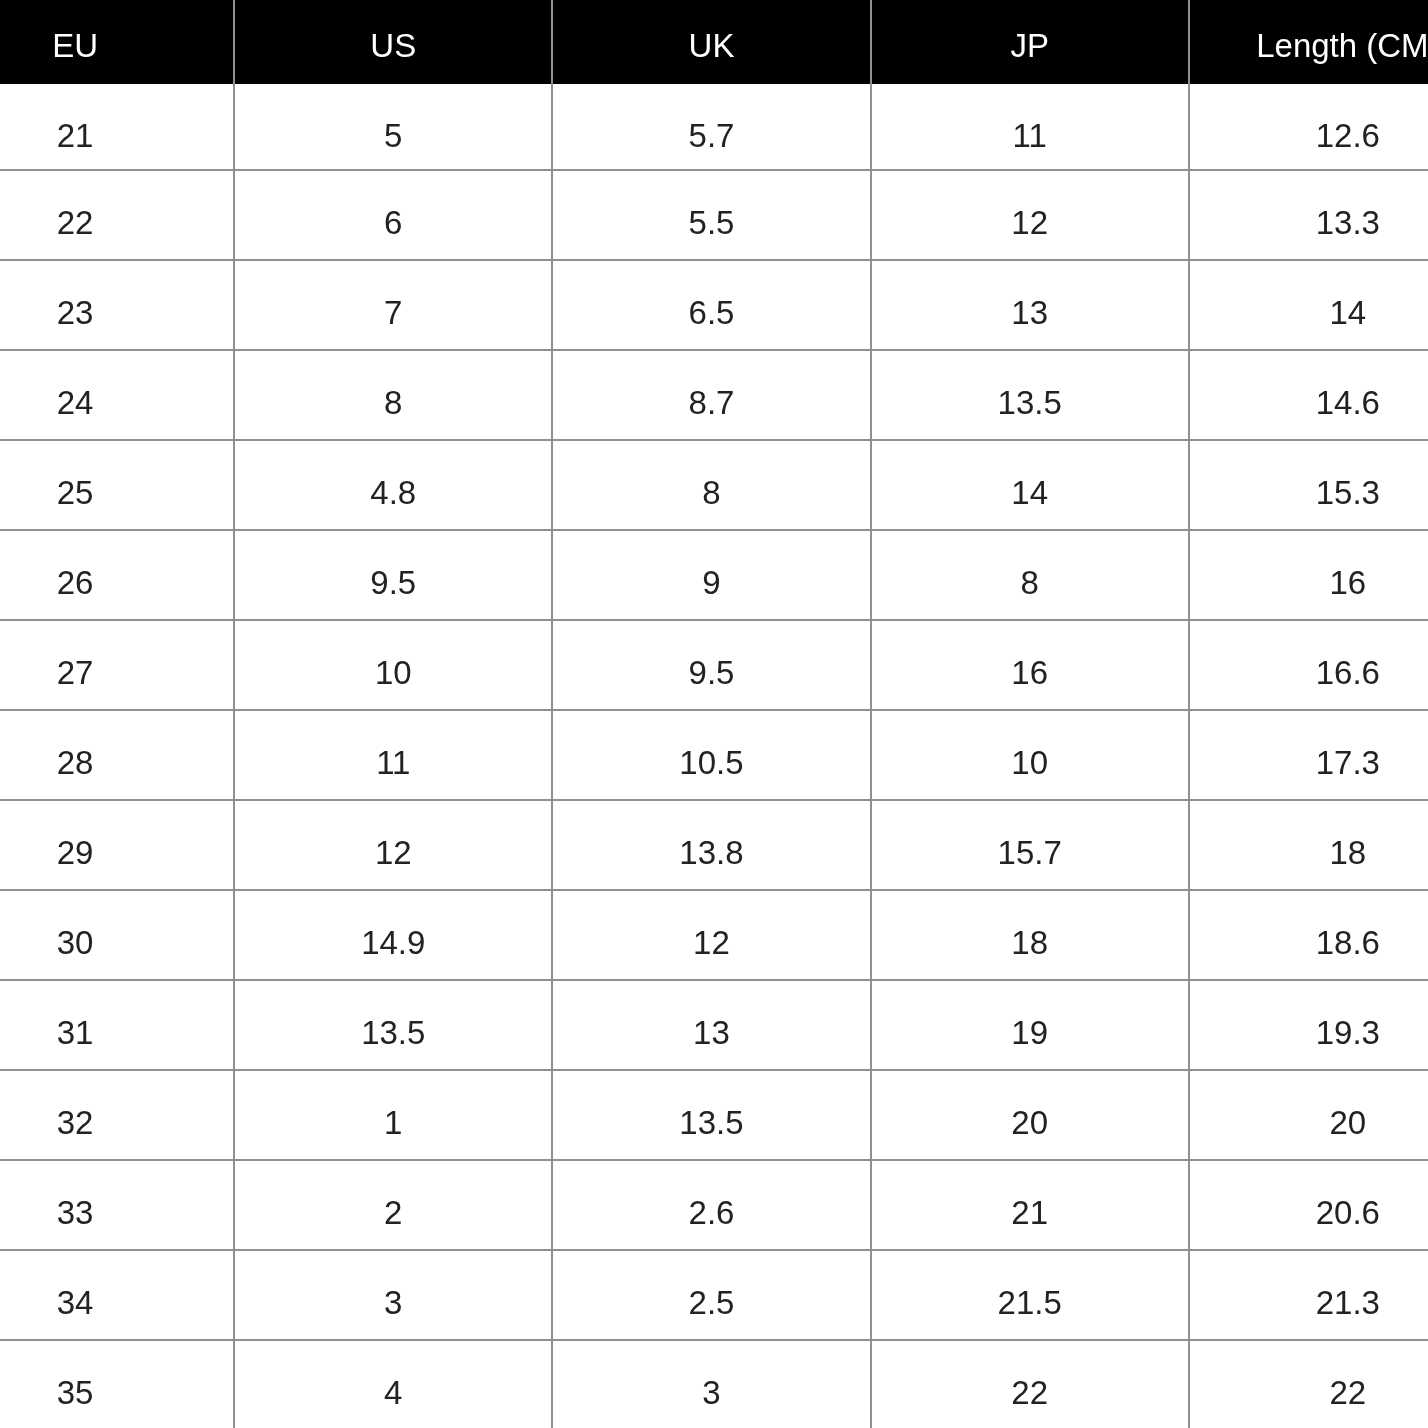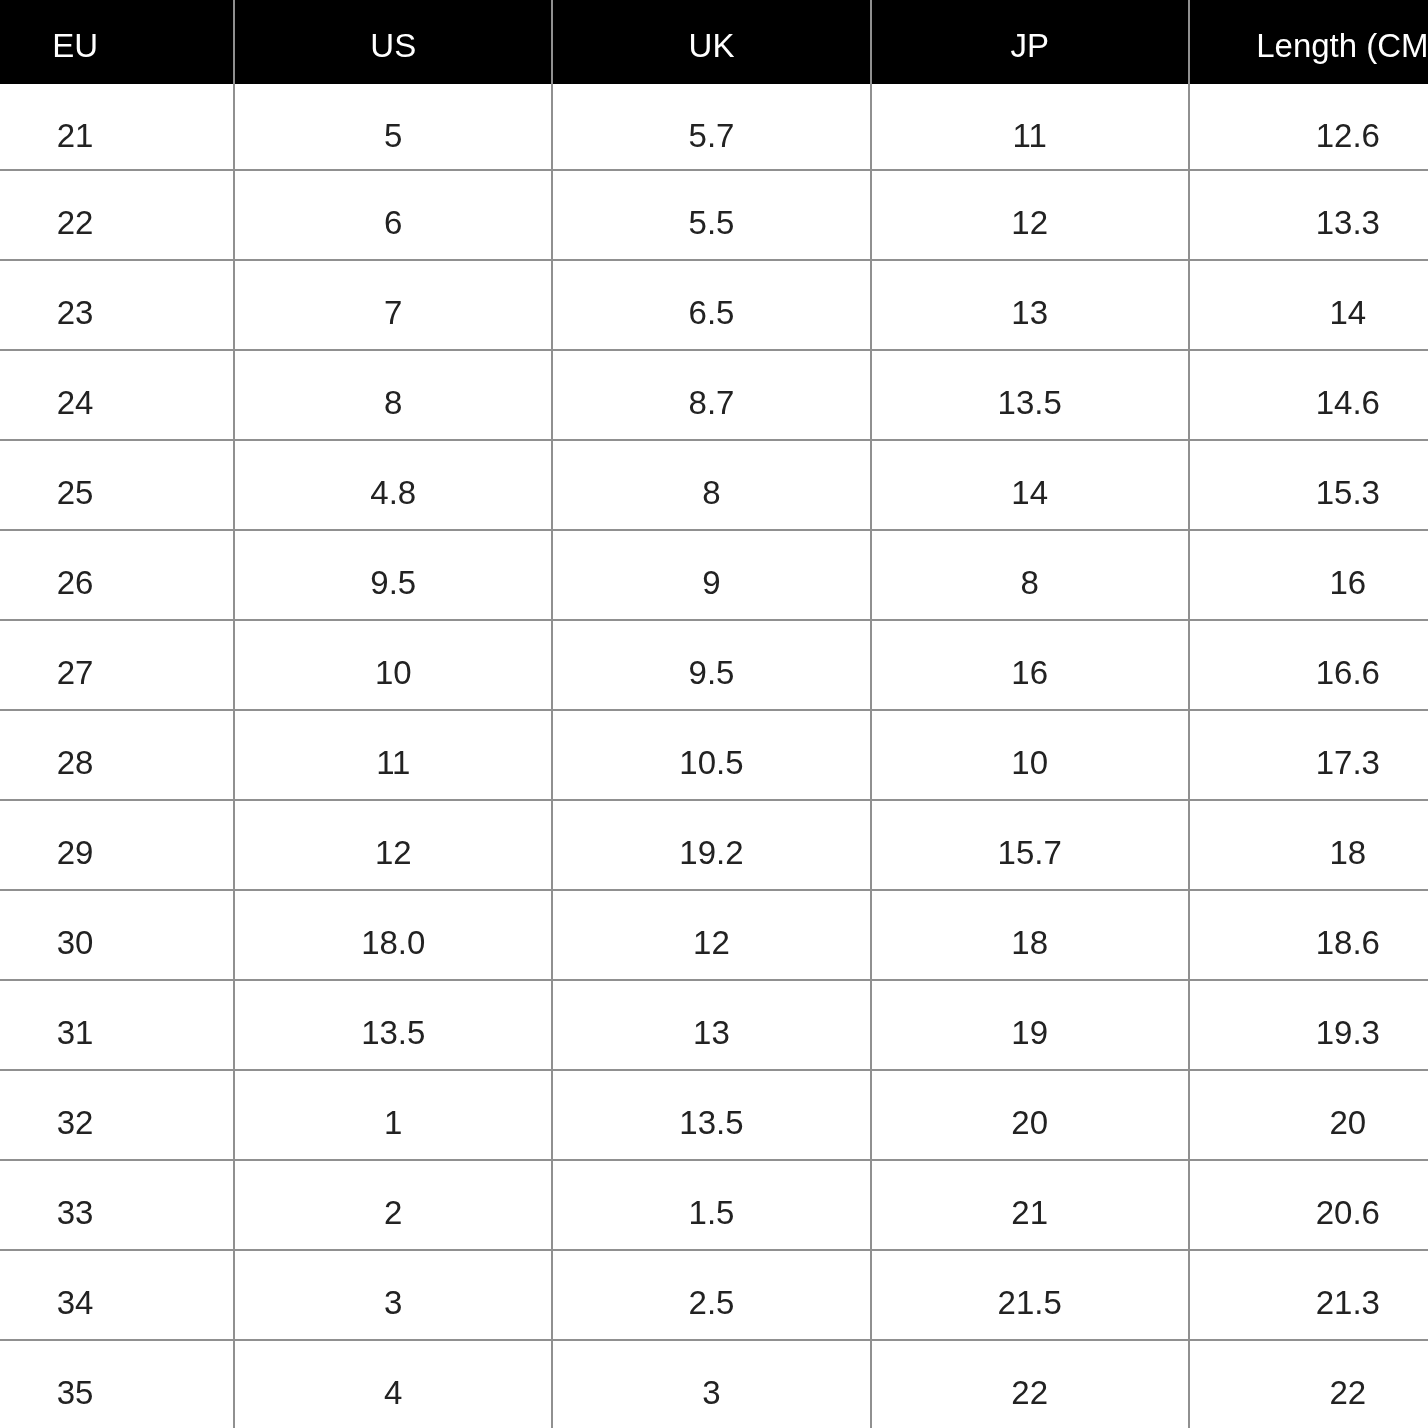--- a/index.html
+++ b/index.html
@@ -122,27 +122,27 @@
       <tr>
         <td>28</td>
         <td>11</td>
         <td>10.5</td>
         <td>10</td>
         <td>17.3</td>
       </tr>
       <tr>
         <td>29</td>
         <td>12</td>
-        <td>19.2</td>
+        <td>13.8</td>
         <td>15.7</td>
         <td>18</td>
       </tr>
       <tr>
         <td>30</td>
-        <td>18.0</td>
+        <td>14.9</td>
         <td>12</td>
         <td>18</td>
         <td>18.6</td>
       </tr>
       <tr>
         <td>31</td>
         <td>13.5</td>
         <td>13</td>
         <td>19</td>
         <td>19.3</td>
@@ -150,21 +150,21 @@
       <tr>
         <td>32</td>
         <td>1</td>
         <td>13.5</td>
         <td>20</td>
         <td>20</td>
       </tr>
       <tr>
         <td>33</td>
         <td>2</td>
-        <td>1.5</td>
+        <td>2.6</td>
         <td>21</td>
         <td>20.6</td>
       </tr>
       <tr>
         <td>34</td>
         <td>3</td>
         <td>2.5</td>
         <td>21.5</td>
         <td>21.3</td>
       </tr>

